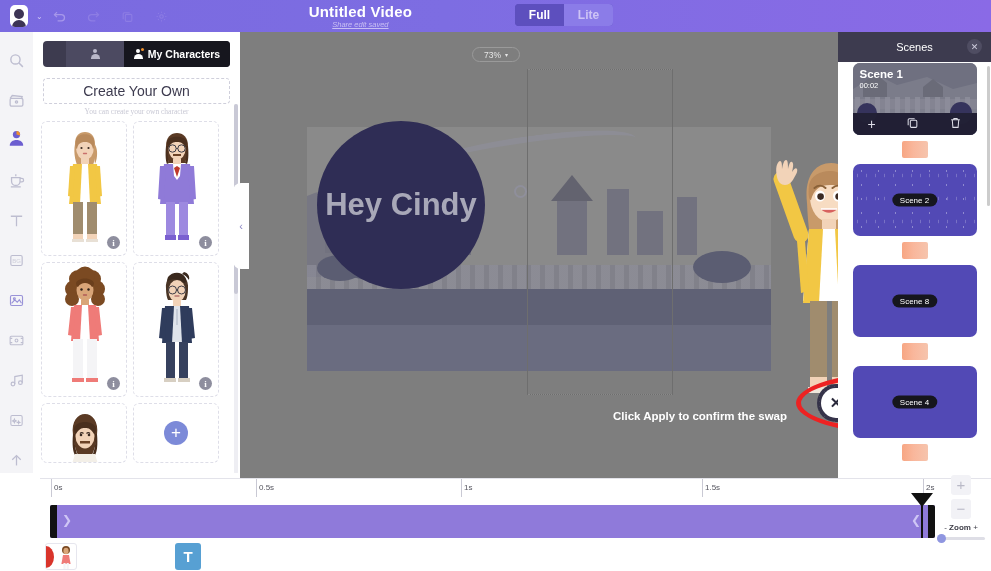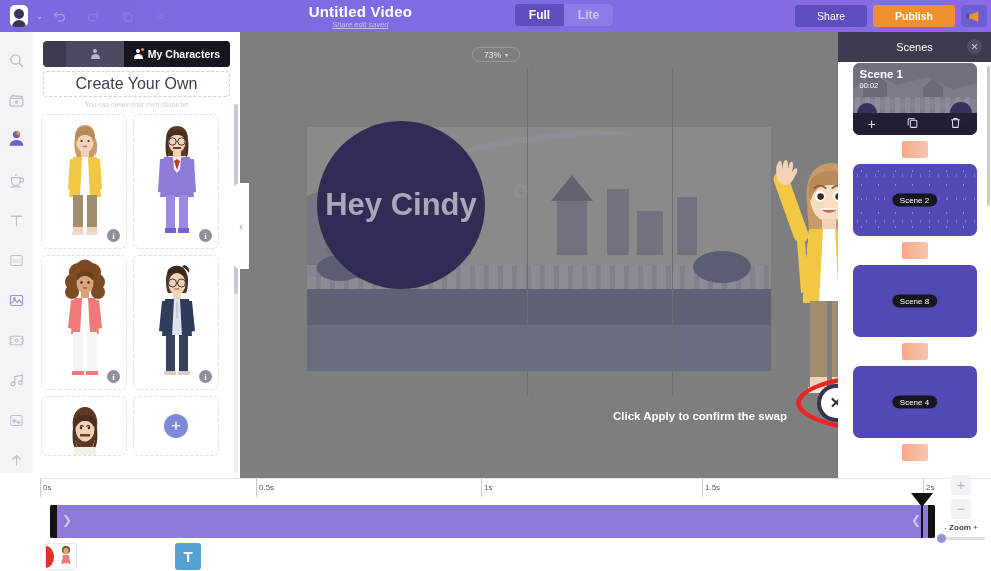--- a/index.html
+++ b/index.html
@@ -118,23 +118,23 @@
     font-size:10.5px; color:#fff;
   }
   .panel-tabs .t1 { width:58px; background:#4c4a61; color:#b9b7c9; }
   .panel-tabs .t2 { flex:1; background:#16161e; font-weight:bold; }
   .mini-person { width:9px; height:10px; position:relative; display:inline-block; }
   .mini-person .h { position:absolute; left:2.5px; top:0; width:4px; height:4px; border-radius:50%; background:currentColor; }
   .mini-person .b { position:absolute; left:0; bottom:0; width:9px; height:5px; border-radius:5px 5px 0 0; background:currentColor; }
   .badge-dot { position:absolute; right:-1px; top:-1px; width:3px; height:3px; border-radius:50%; background:#f0912d; }
 
   .create-own {
-    margin:4px 10px 0 10px; height:26px; border:1px dashed #cfcfdb; border-radius:4px;
+    margin:11px 10px 0 10px; height:26px; border:1px dashed #cfcfdb; border-radius:4px;
     display:flex; align-items:center; justify-content:center;
-    font-size:16px; color:#3d3b4f; background:#fff;
+    font-size:14px; color:#3d3b4f; background:#fff;
   }
   .create-hint {
     text-align:center; font-size:7.5px; color:#c8c8d4; margin-top:3px;font-family:Liberation Serif, serif;
   }
   .char-grid {
     margin:5px 8px 0 8px; display:flex; flex-wrap:wrap; gap:6px;
   }
   .char-card {
     width:86px; height:135px; border:1px dashed #dedee8; border-radius:6px;
     position:relative; background:#fff; overflow:hidden;
@@ -429,30 +429,20 @@
     <div class="tb-title-wrap">
       <div class="tb-title">Untitled Video</div>
       <div class="tb-sub">Share edit saved</div>
     </div>
 
     <div class="tb-toggle">
       <span class="on">Full</span>
       <span class="off">Lite</span>
     </div>
 
-    <div class="tb-right">
-      <button class="btn-share">Share</button>
-      <button class="btn-publish">Publish</button>
-      <div class="tb-promo">
-        <svg width="19" height="15" viewBox="0 0 24 20">
-          <path d="M3 7h5l9-4v14l-9-4H3z" fill="#f0912d"></path>
-          <rect x="1" y="6" width="4" height="7" rx="1.4" fill="#4f43a8"></rect>
-        </svg>
-      </div>
-    </div>
   </div>
 
   <div class="rail">
     <div class="rail-inner">
       <div class="rail-sep"></div>
       <div class="rail-btn">
         <svg width="17" height="17" viewBox="0 0 24 24" fill="none" stroke="currentColor" stroke-width="2">
           <circle cx="10.5" cy="10.5" r="6.5"></circle>
             <path d="M15.5 15.5L21 21"></path>
         </svg>
@@ -842,23 +832,23 @@
       <div class="trans-chip"></div>
     </div>
 
     <div class="scenes-scrollbar"></div>
   </div>
 
   <div class="timeline">
     <div class="tl-scrollbar"></div>
 
     <div class="tl-ruler">
-      <span class="tl-tick" style="left:0px">0s</span>
+      <span class="tl-tick" style="left:11px">0s</span>
       <span class="tl-tick" style="left:216px">0.5s</span>
-      <span class="tl-tick" style="left:441px">1s</span>
+      <span class="tl-tick" style="left:421px">1s</span>
       <span class="tl-tick" style="left:662px">1.5s</span>
       <span class="tl-tick" style="left:883px">2s</span>
     </div>
 
     <div class="tl-track">
       <div class="grip-l"></div>
       <div class="grip-r"></div>
       <span class="arr-l">❯</span>
       <span class="arr-r">❮</span>
     </div>

